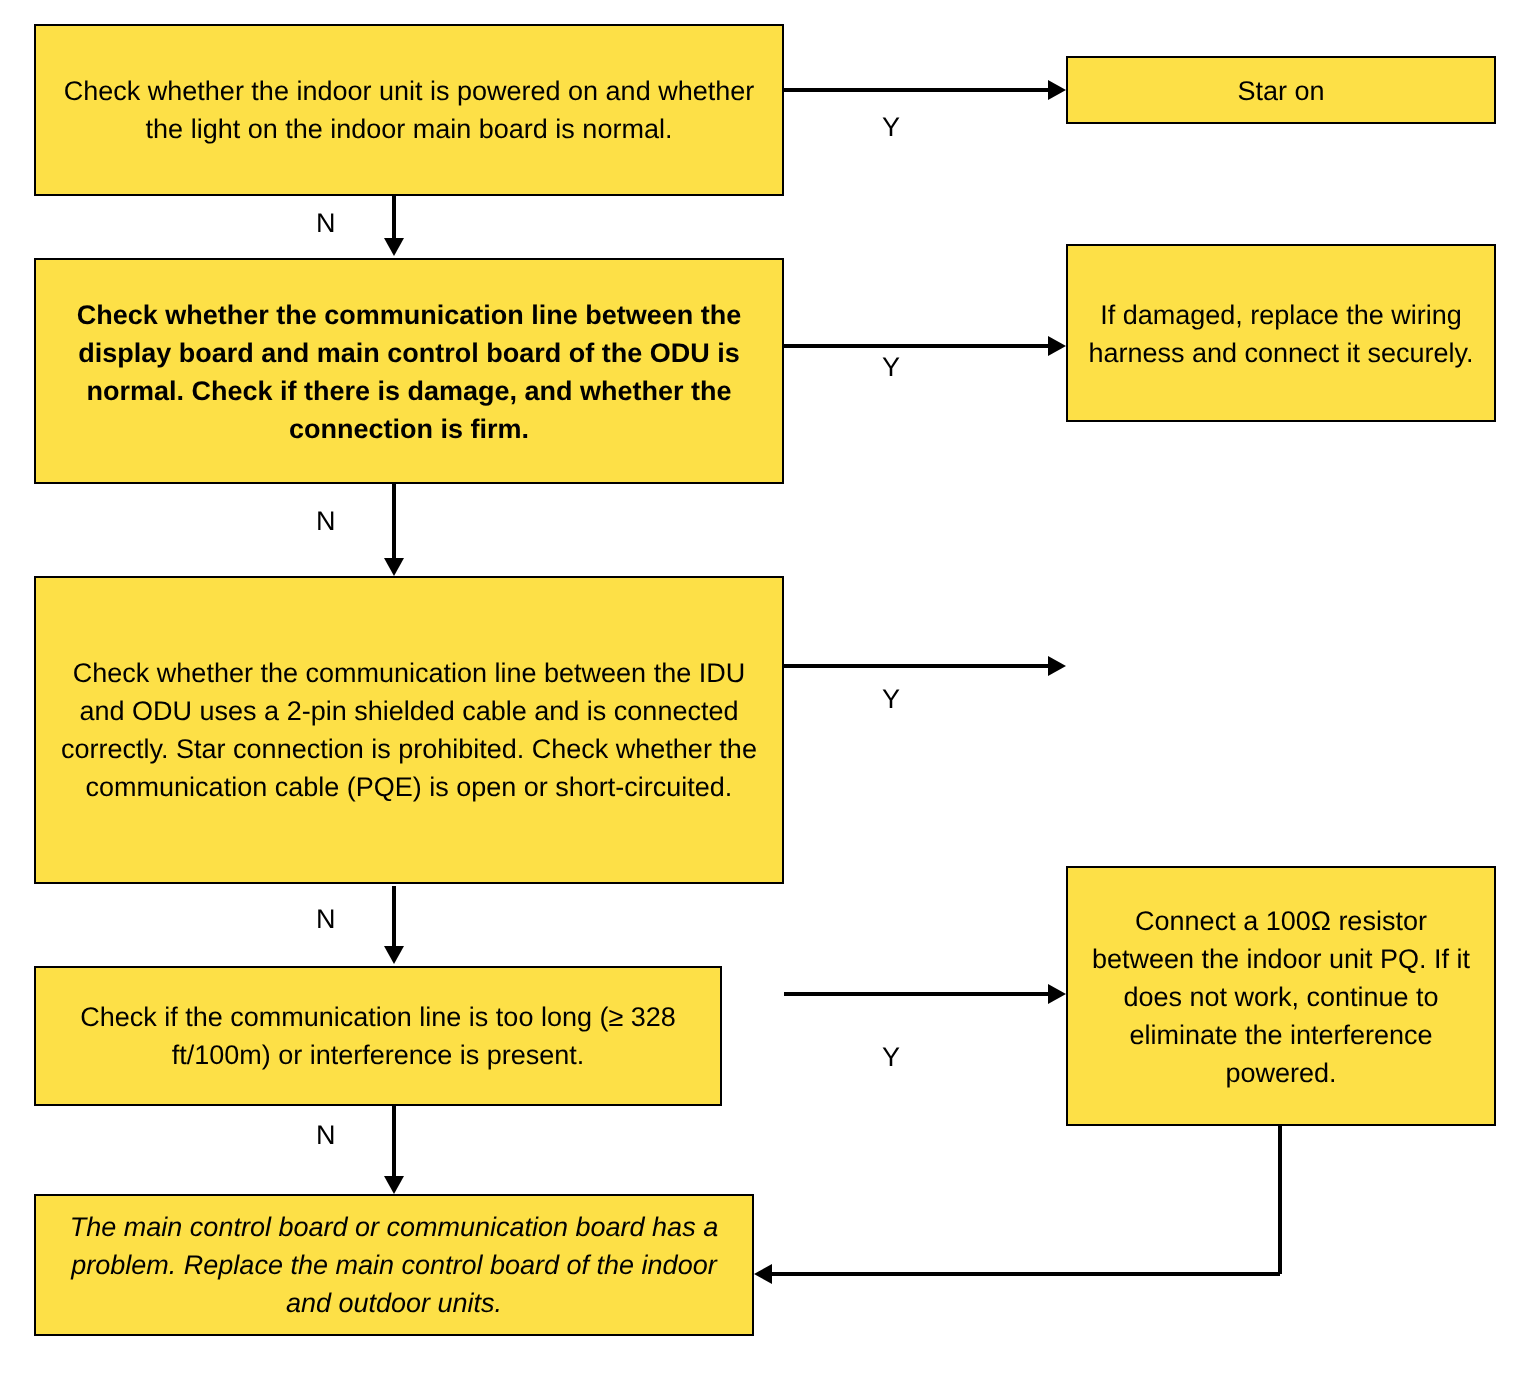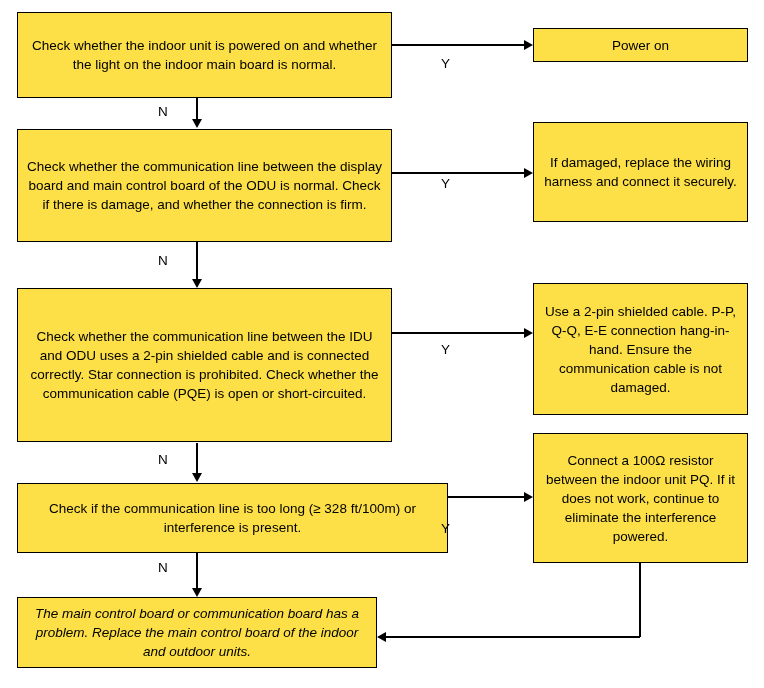--- a/index.html
+++ b/index.html
@@ -73,40 +73,37 @@
 </head>
 <body>
 
 <div id="canvas">
 
   <div class="node" style="left:17px; top:12px; width:375px; height:86px;">
     <span>Check whether the indoor unit is powered on and whether the light on the indoor main board is normal.</span>
   </div>
 
   <div class="node" style="left:533px; top:28px; width:215px; height:34px;">
-    <span>Power on</span>
+    <span>Star on</span>
   </div>
 
-  <div class="node" style="left:17px; top:129px; width:375px; height:113px;">
+  <div class="node" style="left:17px; top:129px; width:375px; height:113px;font-weight:bold;">
     <span>Check whether the communication line between the display board and main control board of the ODU is normal. Check if there is damage, and whether the connection is firm.</span>
   </div>
 
-  <div class="node" style="left:533px; top:122px; width:215px; height:100px;">
+  <div class="node" style="left:533px; top:122px; width:215px; height:89px;">
     <span>If damaged, replace the wiring harness and connect it securely.</span>
   </div>
 
   <div class="node" style="left:17px; top:288px; width:375px; height:154px;">
     <span>Check whether the communication line between the IDU and ODU uses a 2-pin shielded cable and is connected correctly. Star connection is prohibited. Check whether the communication cable (PQE) is open or short-circuited.</span>
   </div>
 
-  <div class="node" style="left:533px; top:283px; width:215px; height:132px;">
-    <span>Use a 2-pin shielded cable. P-P, Q-Q, E-E connection hang-in-hand. Ensure the communication cable is not damaged.</span>
-  </div>
 
-  <div class="node" style="left:17px; top:483px; width:431px; height:70px;">
+  <div class="node" style="left:17px; top:483px; width:344px; height:70px;">
     <span>Check if the communication line is too long (≥ 328 ft/100m) or interference is present.</span>
   </div>
 
   <div class="node" style="left:533px; top:433px; width:215px; height:130px;">
     <span>Connect a 100Ω resistor between the indoor unit PQ. If it does not work, continue to eliminate the interference powered.</span>
   </div>
 
   <div class="node" style="left:17px; top:597px; width:360px; height:71px;font-style:italic;">
     <span>The main control board or communication board has a problem. Replace the main control board of the indoor and outdoor units.</span>
   </div>

